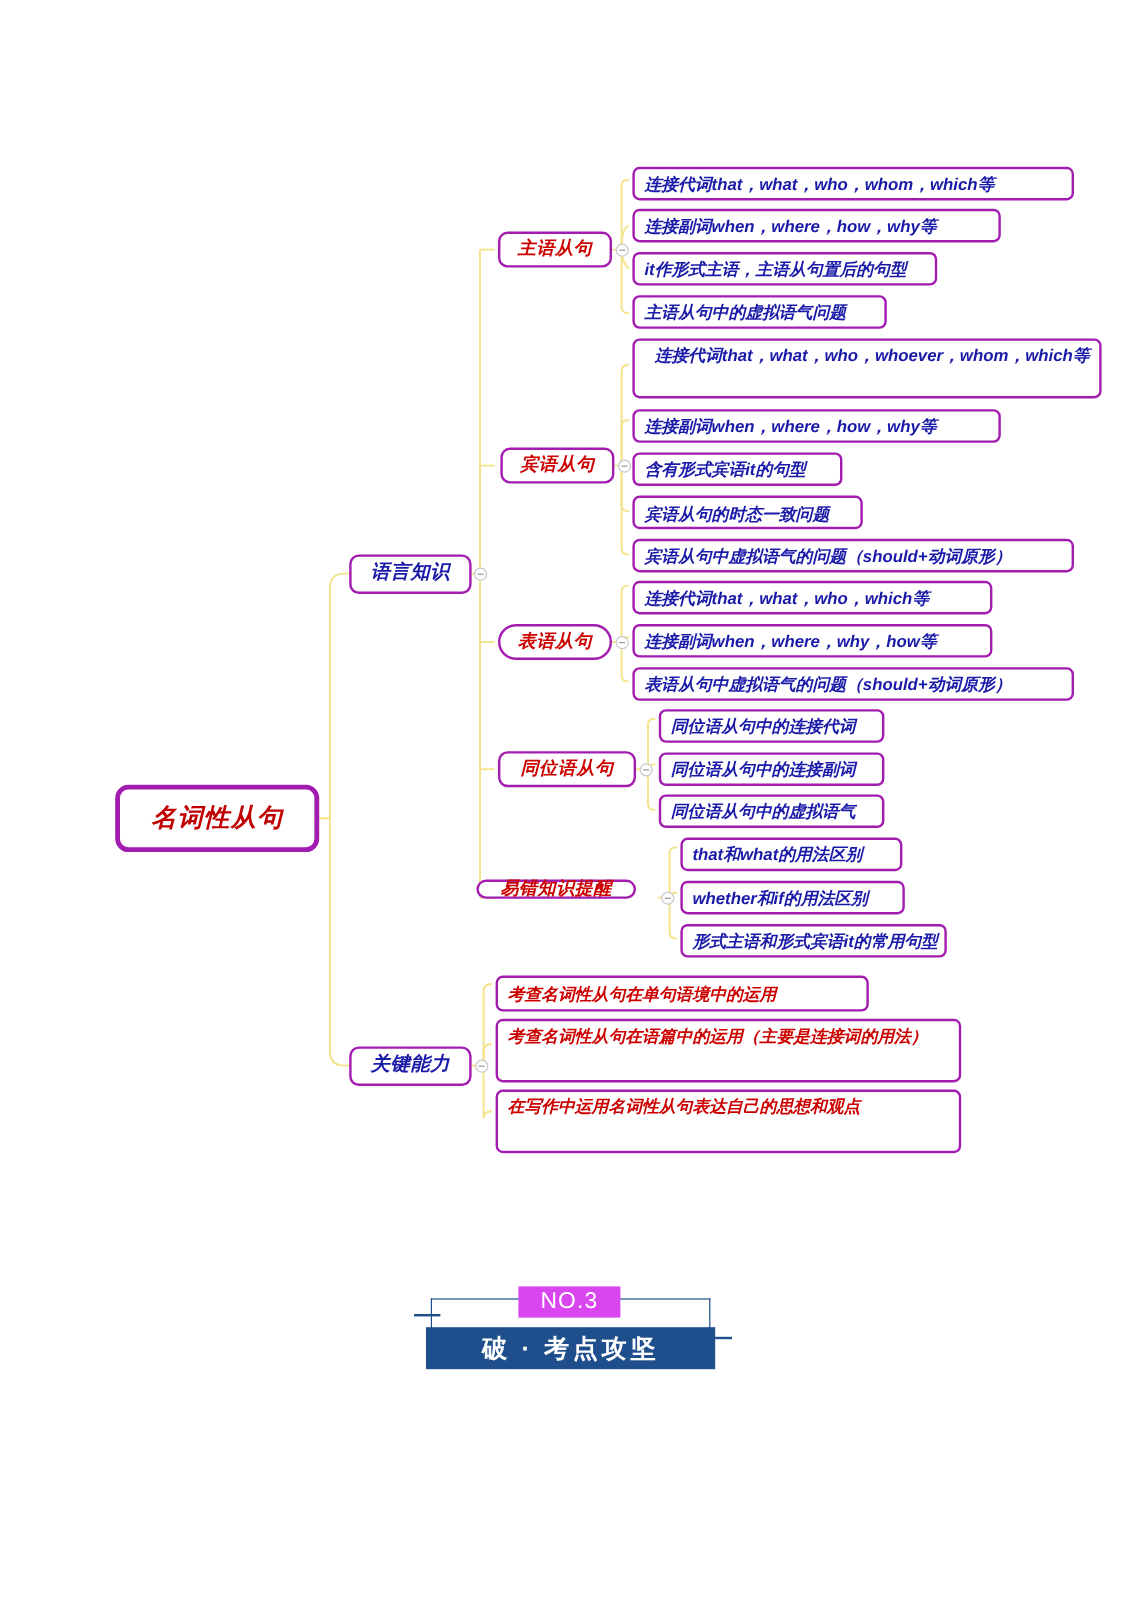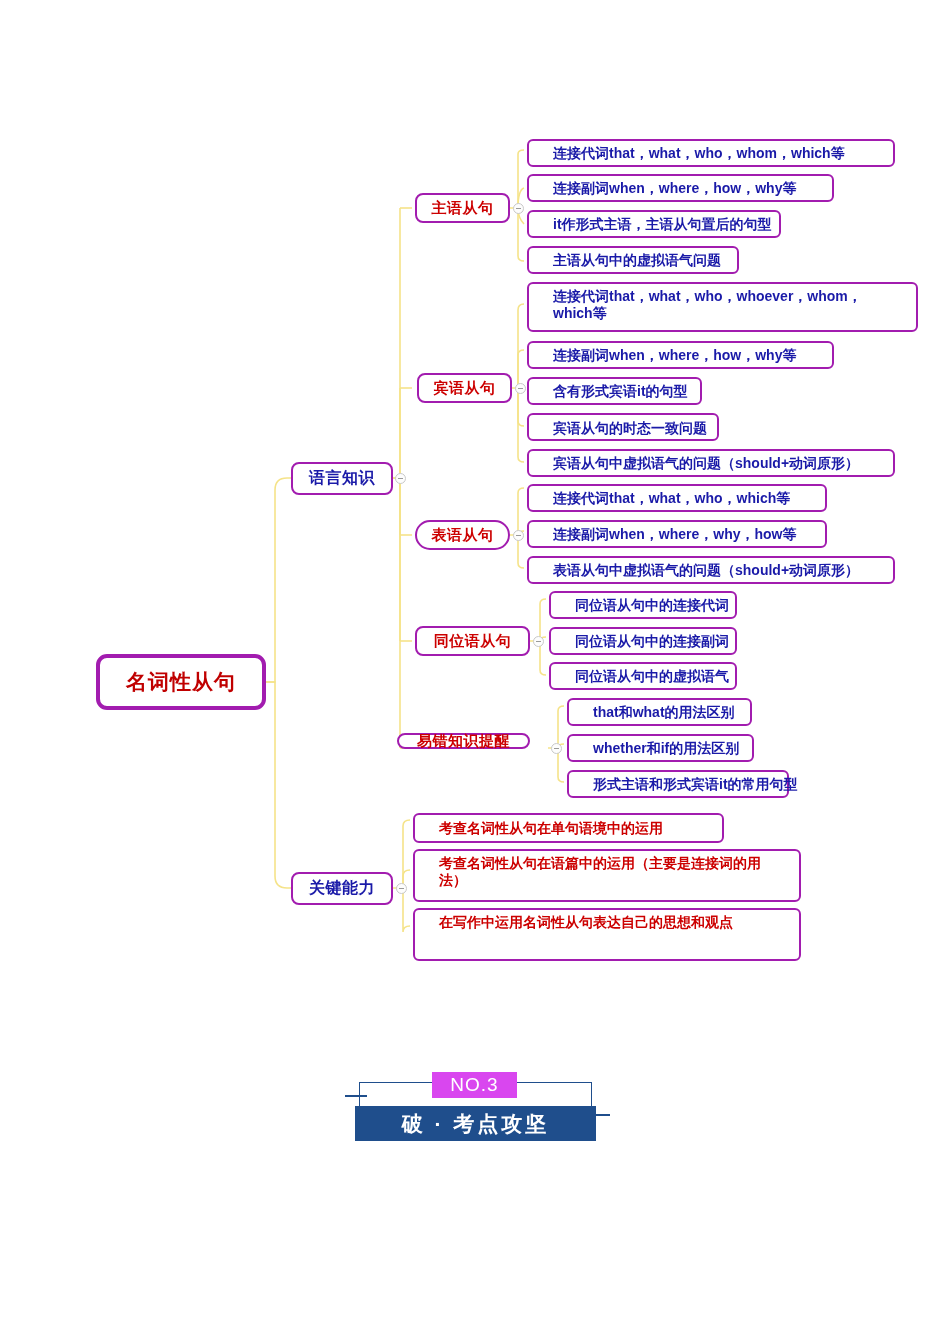--- a/index.html
+++ b/index.html
@@ -16,26 +16,27 @@
     overflow: hidden;
   }
   
   .node {
     position: absolute;
     border: 4px solid #a21caf;
     border-radius: 7px;
     background: #ffffff;
     display: flex;
     align-items: center;
-    padding: 2px 24px;
+    padding: 2px 8px;
     font-weight: bold;
     line-height: 1.18;
     letter-spacing: 0px;
     white-space: nowrap;
     z-index: 5;
+    font-style: italic;
   }
   .node.wrap { white-space: normal; }
 
   .node.root {
     border-width: 4px;
     border-radius: 11px;
     color: #c00000;
     font-size: 21px;
     justify-content: center;
     letter-spacing: 1px;
@@ -229,21 +230,21 @@
   <div class="node leaf" style="left:527px; top:174px; width:307px; height:28px;">
     <span>连接副词when，where，how，why等</span>
   </div>
   <div class="node leaf" style="left:527px; top:210px; width:254px; height:28px;">
     <span>it作形式主语，主语从句置后的句型</span>
   </div>
   <div class="node leaf" style="left:527px; top:246px; width:212px; height:28px;">
     <span>主语从句中的虚拟语气问题</span>
   </div>
 
-  <div class="node leaf wrap" style="left:527px; top:282px; width:391px; height:50px; align-items:flex-start; padding-top:4px;">
+  <div class="node leaf wrap" style="left:527px; top:282px; width:391px; height:50px; align-items:flex-start; padding-top:4px;justify-content:flex-end;">
     <span>连接代词that，what，who，whoever，whom，which等</span>
   </div>
   <div class="node leaf" style="left:527px; top:341px; width:307px; height:28px;">
     <span>连接副词when，where，how，why等</span>
   </div>
   <div class="node leaf" style="left:527px; top:377px; width:175px; height:28px;">
     <span>含有形式宾语it的句型</span>
   </div>
   <div class="node leaf" style="left:527px; top:413px; width:192px; height:28px;align-items:flex-end;">
     <span>宾语从句的时态一致问题</span>

